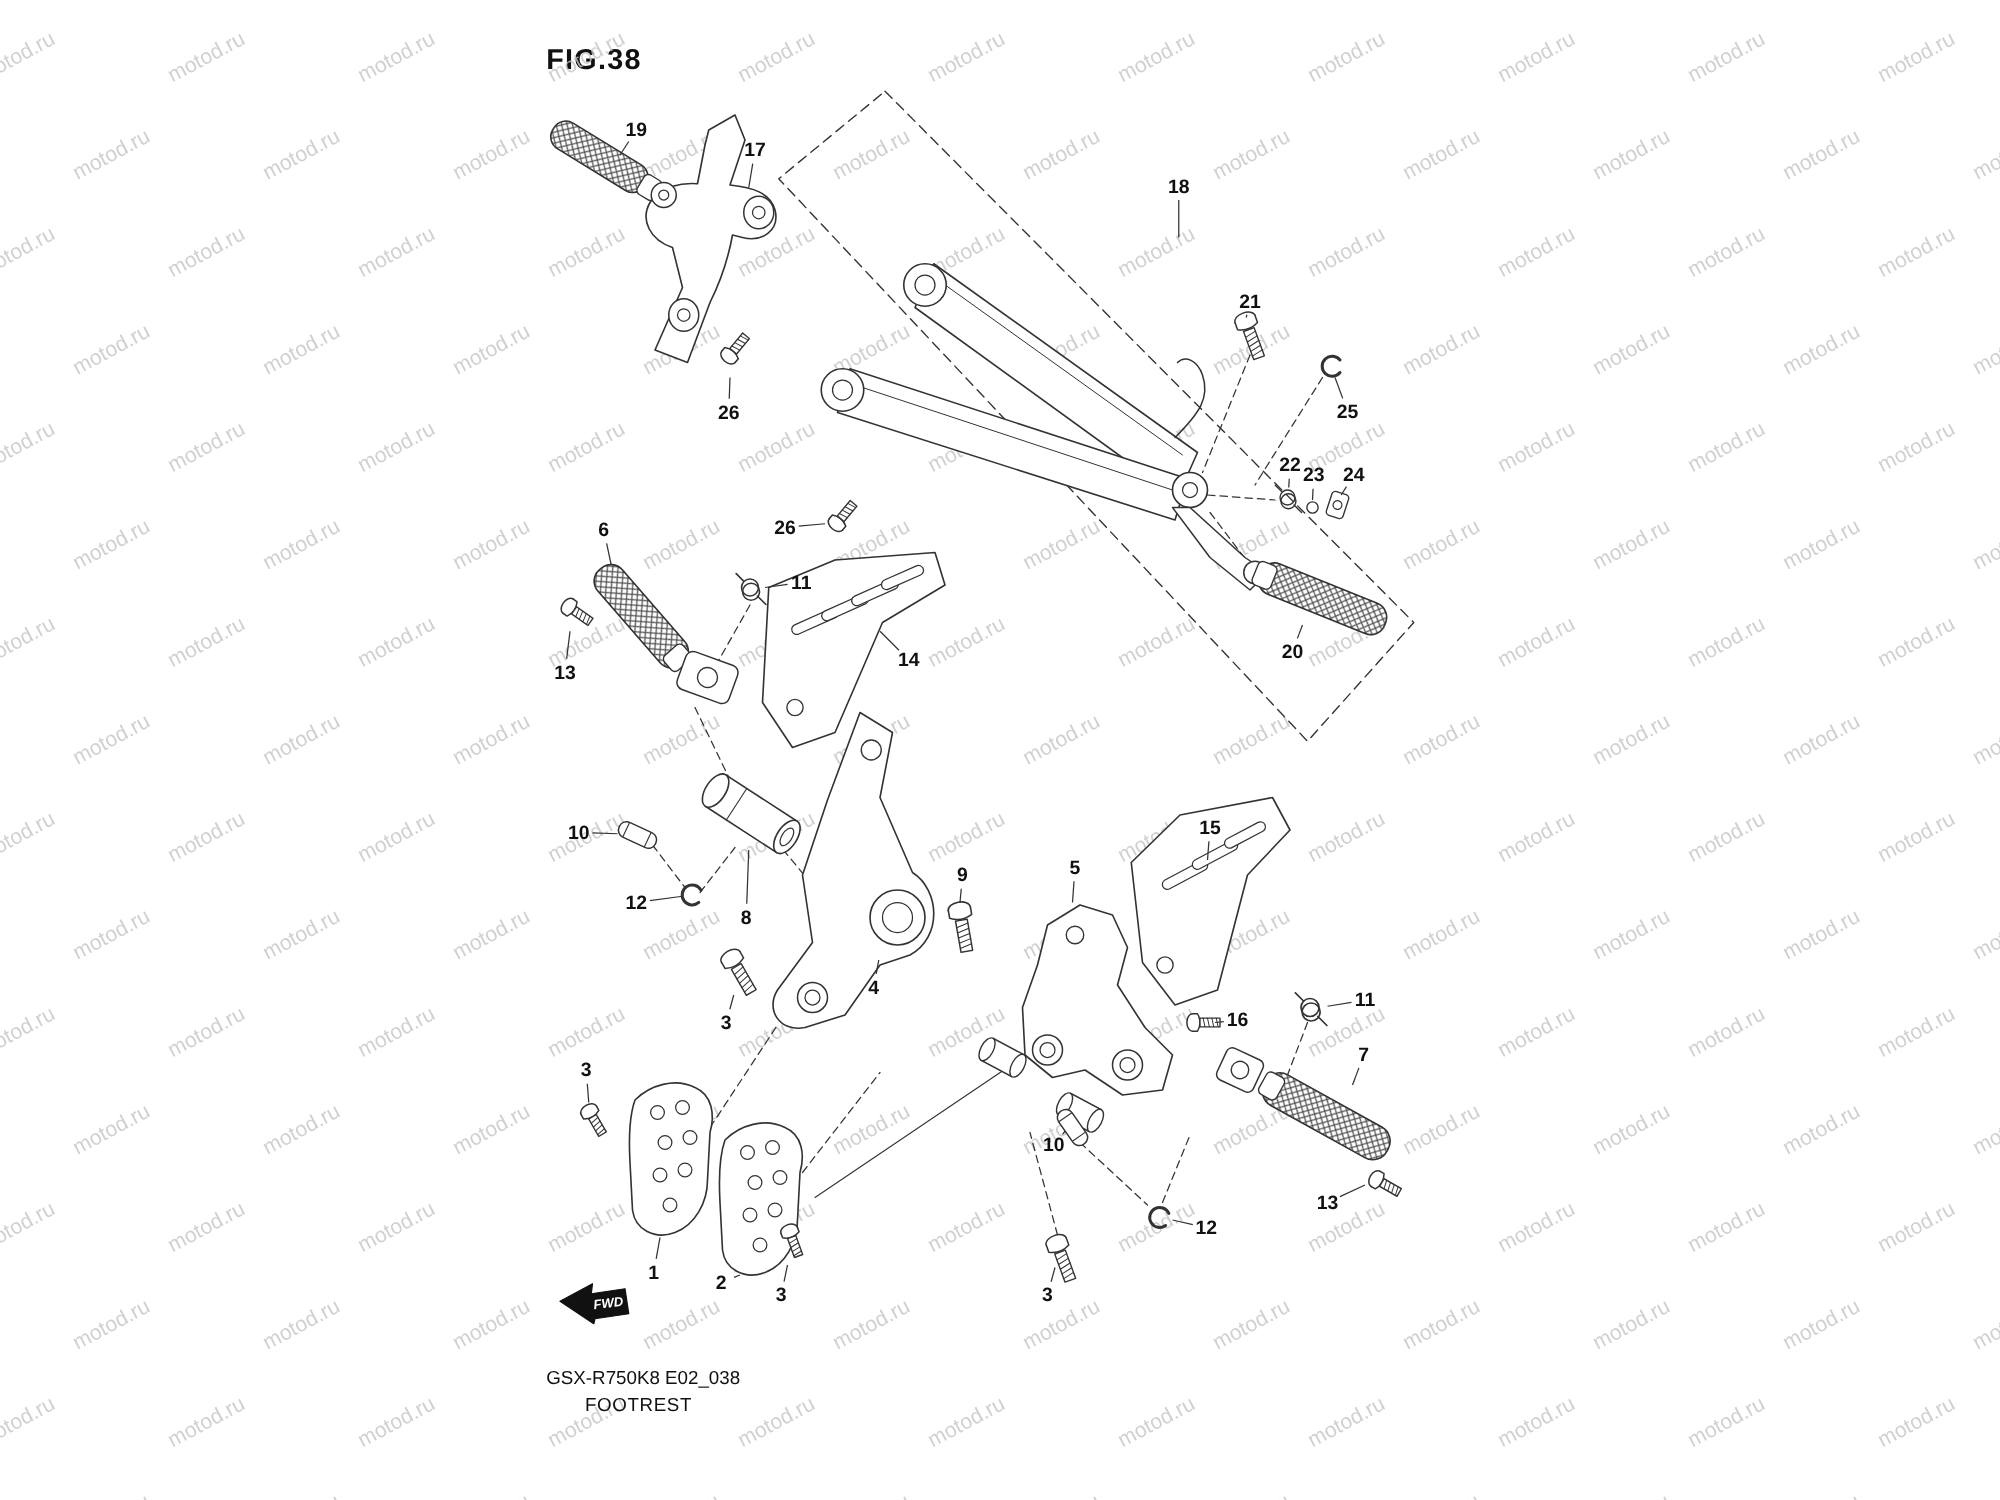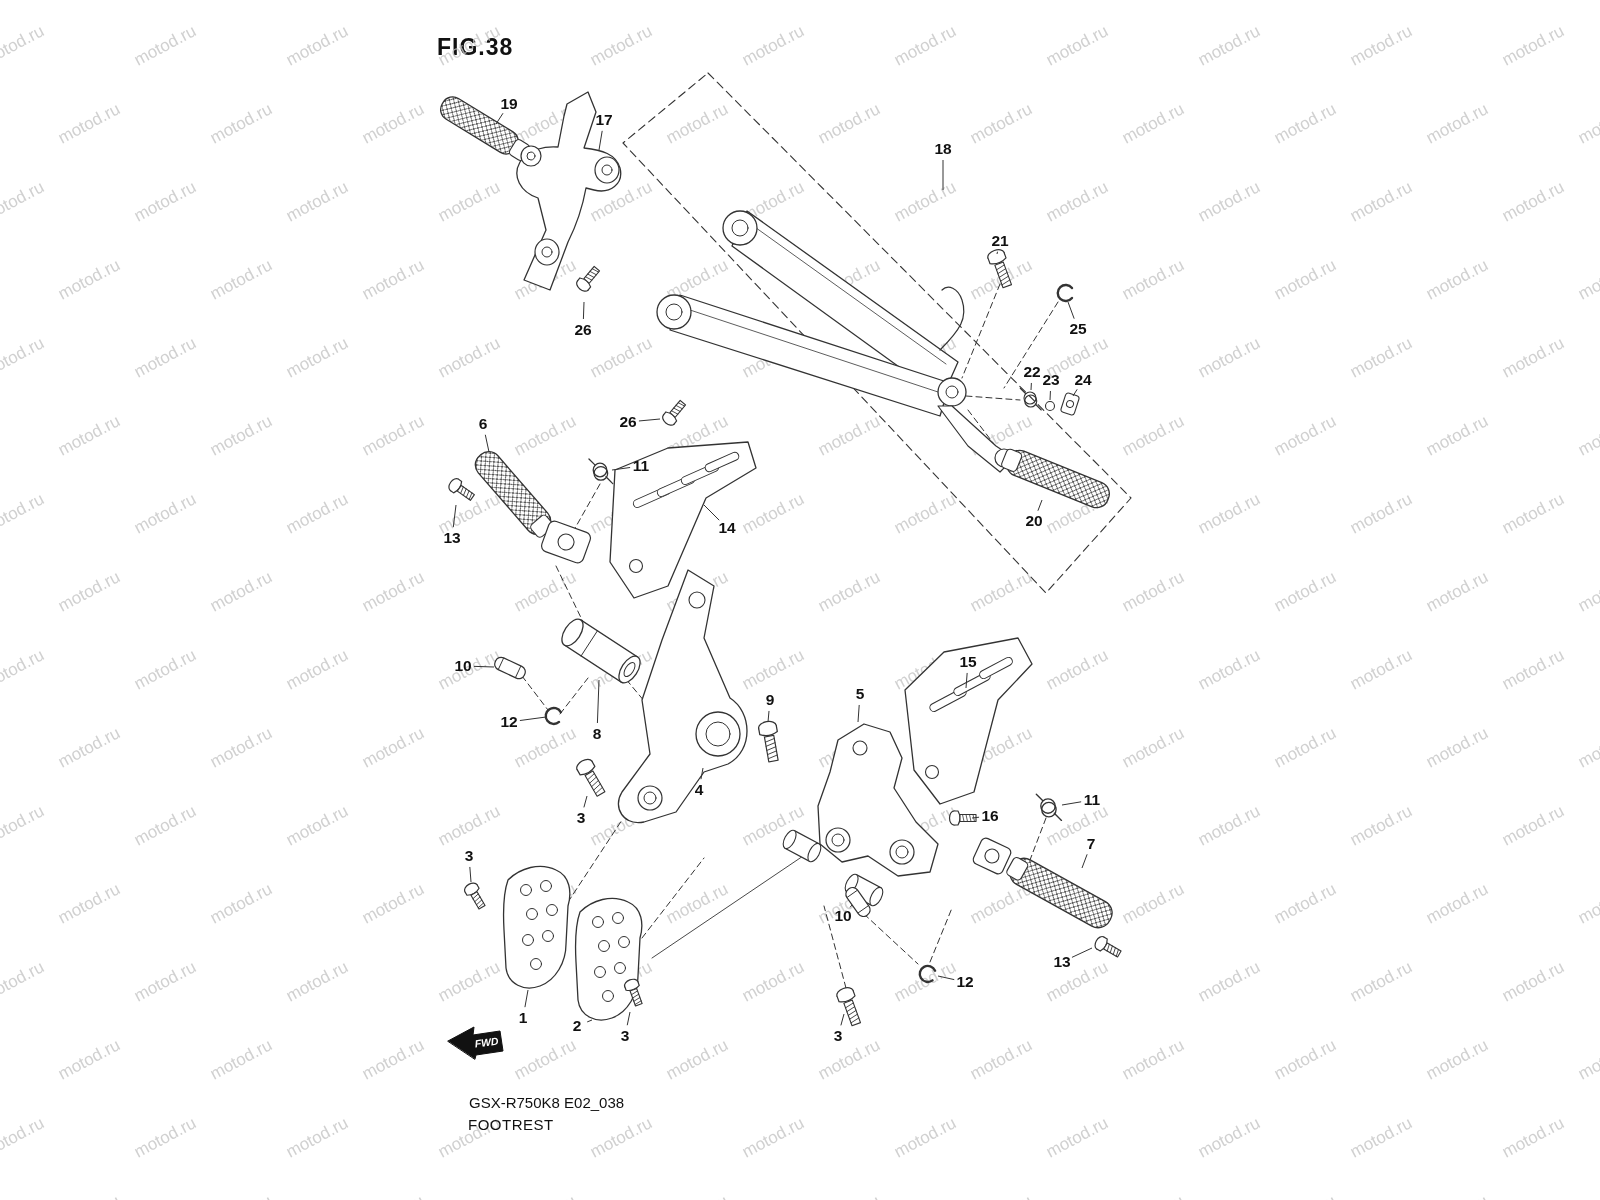--- a/index.html
+++ b/index.html
@@ -1,20 +1,20 @@
 <!DOCTYPE html>
 <html><head>
 <meta charset="utf-8">
 <style>
   html,body{margin:0;padding:0;background:#ffffff;}
   .page{position:relative;width:1600px;height:1200px;background:#fff;overflow:hidden;
         font-family:"Liberation Sans",sans-serif;color:#111;}
   .page > svg{position:absolute;left:0;top:0;}
   .fig-title{position:absolute;left:437px;top:34px;font-size:23px;font-weight:bold;letter-spacing:1px;}
-  .footer-code{position:absolute;left:437px;top:1094px;font-size:15px;margin-left:32px;}
+  .footer-code{position:absolute;left:437px;top:1094px;font-size:15px;}
   .footer-caption{position:absolute;left:468px;top:1116px;font-size:15px;letter-spacing:.5px;text-align:center;}
   .wm{font-size:17px;opacity:.8;}
   .callout{font-size:15.5px;font-weight:600;fill:#111;text-anchor:middle;}
   .leader{stroke:#333;stroke-width:1;}
   .dash line{stroke:#333;stroke-width:1;stroke-dasharray:6 4;}
   .thin line{stroke:#333;stroke-width:.9;}
   #art{stroke-linejoin:round;stroke-linecap:round;}
 </style>
 </head>
 <body>

